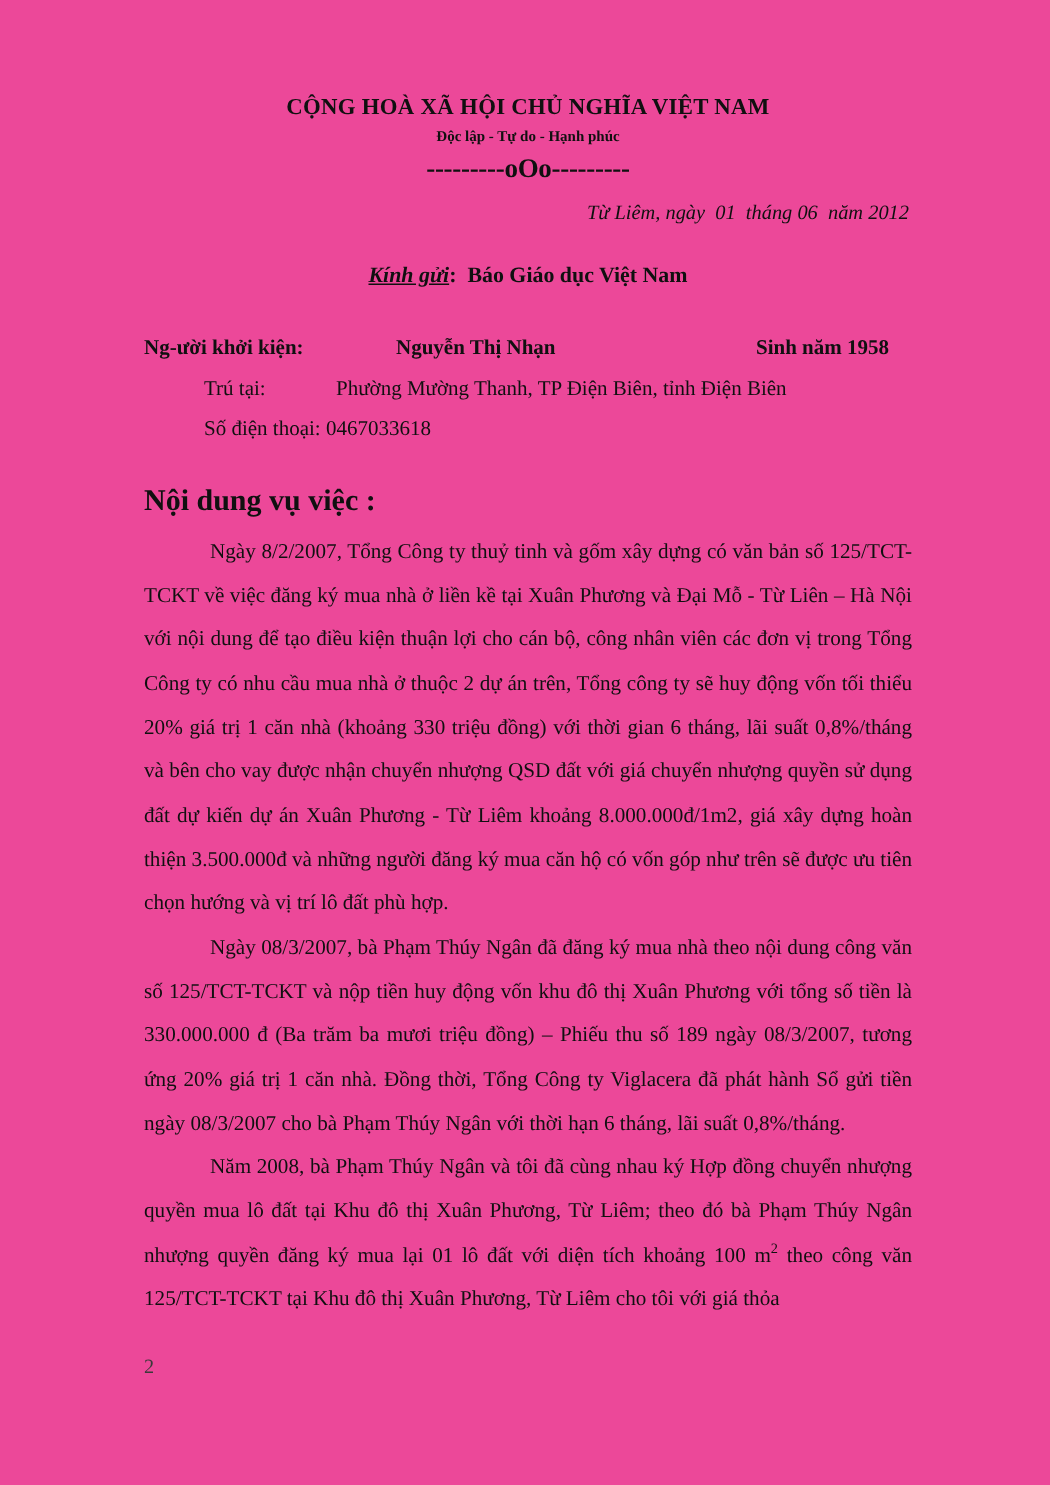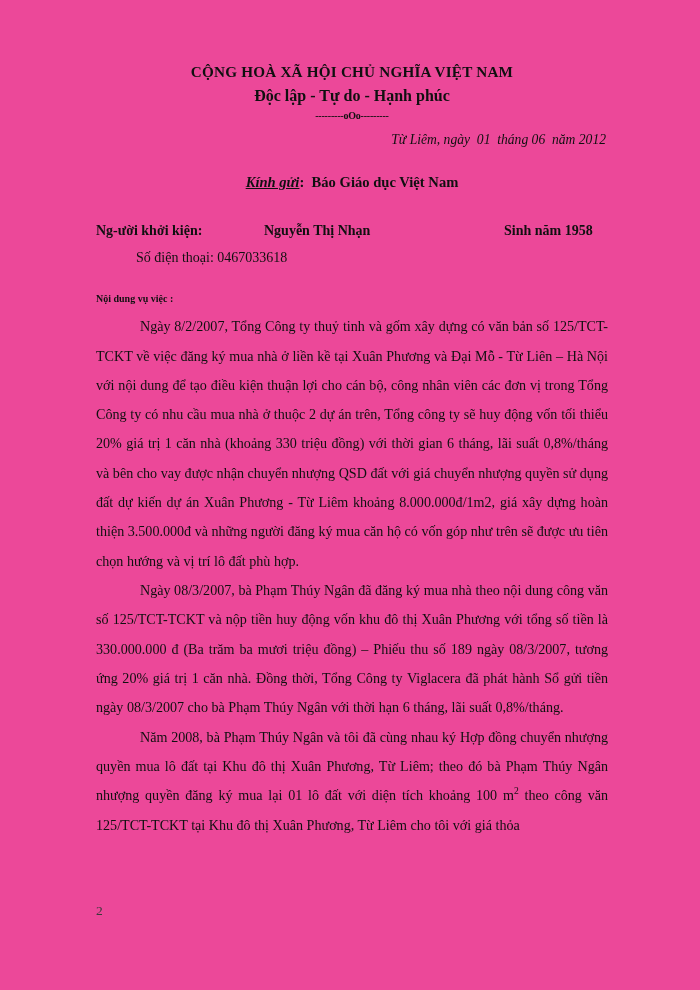--- a/index.html
+++ b/index.html
@@ -32,27 +32,27 @@
   }
   .nat-line1 {
     font-weight: bold;
     font-size: 15.2px;
     letter-spacing: 0.2px;
     line-height: 1.25;
     white-space: nowrap;
   }
   .nat-line2 {
     font-weight: bold;
-    font-size: 16px;
+    font-size: 10px;
     line-height: 1.35;
     margin-top: 4px;
   }
   .nat-rule {
     font-weight: bold;
-    font-size: 10px;
+    font-size: 18px;
     line-height: 1.3;
     margin-top: 2px;
     letter-spacing: -0.2px;
   }
 
   
   .placedate {
     text-align: right;
     font-style: italic;
     font-size: 13.6px;
@@ -119,21 +119,21 @@
   .party-row.indent .val {
     flex: 1 1 auto;
   }
   .party-row.phone {
     padding-left: 40px;
   }
 
   
   .sec-head {
     font-weight: bold;
-    font-size: 10px;
+    font-size: 20px;
     margin-top: 22px;
   }
 
   
   .body {
     margin-top: 8px;
     font-size: 14.1px;
   }
   .para {
     text-align: justify;
@@ -179,20 +179,24 @@
       <span class="kg">Kính gửi</span><span>:</span>&nbsp;
       <span class="to">Báo Giáo dục Việt Nam</span>
     </div>
 
     <div class="party">
       <div class="party-row">
         <span class="lbl-b">Ng-ười khởi kiện:</span>
         <span class="val-b">Nguyễn Thị Nhạn</span>
         <span class="val-right">Sinh năm 1958</span>
       </div>
+      <div class="party-row indent">
+        <span class="lbl">Trú tại:</span>
+        <span class="val">Phường Mường Thanh, TP Điện Biên, tỉnh Điện Biên</span>
+      </div>
       <div class="party-row phone">
         <span>Số điện thoại: 0467033618</span>
       </div>
     </div>
 
     <div class="sec-head">Nội dung vụ việc :</div>
 
     <div class="body">
       <p class="para">Ngày 8/2/2007, Tổng Công ty thuỷ tinh và gốm xây dựng có văn bản  số 125/TCT-TCKT về việc đăng ký mua nhà ở liền kề tại Xuân Phương và Đại Mỗ - Từ Liên – Hà Nội với nội dung để tạo điều kiện thuận lợi cho cán bộ, công nhân viên các đơn vị trong Tổng Công ty có nhu cầu mua nhà ở thuộc 2 dự án trên, Tổng công ty sẽ huy động vốn tối thiểu 20% giá trị 1 căn nhà (khoảng 330 triệu đồng) với thời gian 6 tháng, lãi suất 0,8%/tháng và bên cho vay được nhận chuyển nhượng QSD đất với giá chuyển nhượng quyền sử dụng đất dự kiến dự án Xuân Phương - Từ Liêm khoảng 8.000.000đ/1m2, giá xây dựng hoàn thiện 3.500.000đ và những người đăng ký mua căn hộ có vốn góp như trên sẽ được ưu tiên chọn hướng và vị trí lô đất phù hợp.</p>
       <p class="para">Ngày 08/3/2007, bà Phạm Thúy Ngân đã đăng ký mua nhà theo nội dung công văn số 125/TCT-TCKT và nộp tiền huy động vốn khu đô thị Xuân Phương với tổng số tiền là 330.000.000 đ (Ba trăm ba mươi triệu đồng) – Phiếu thu số 189 ngày 08/3/2007, tương ứng 20% giá trị 1 căn nhà. Đồng thời, Tổng Công ty Viglacera đã phát hành Sổ gửi tiền ngày 08/3/2007 cho bà Phạm Thúy Ngân với thời hạn 6 tháng, lãi suất 0,8%/tháng.</p>

